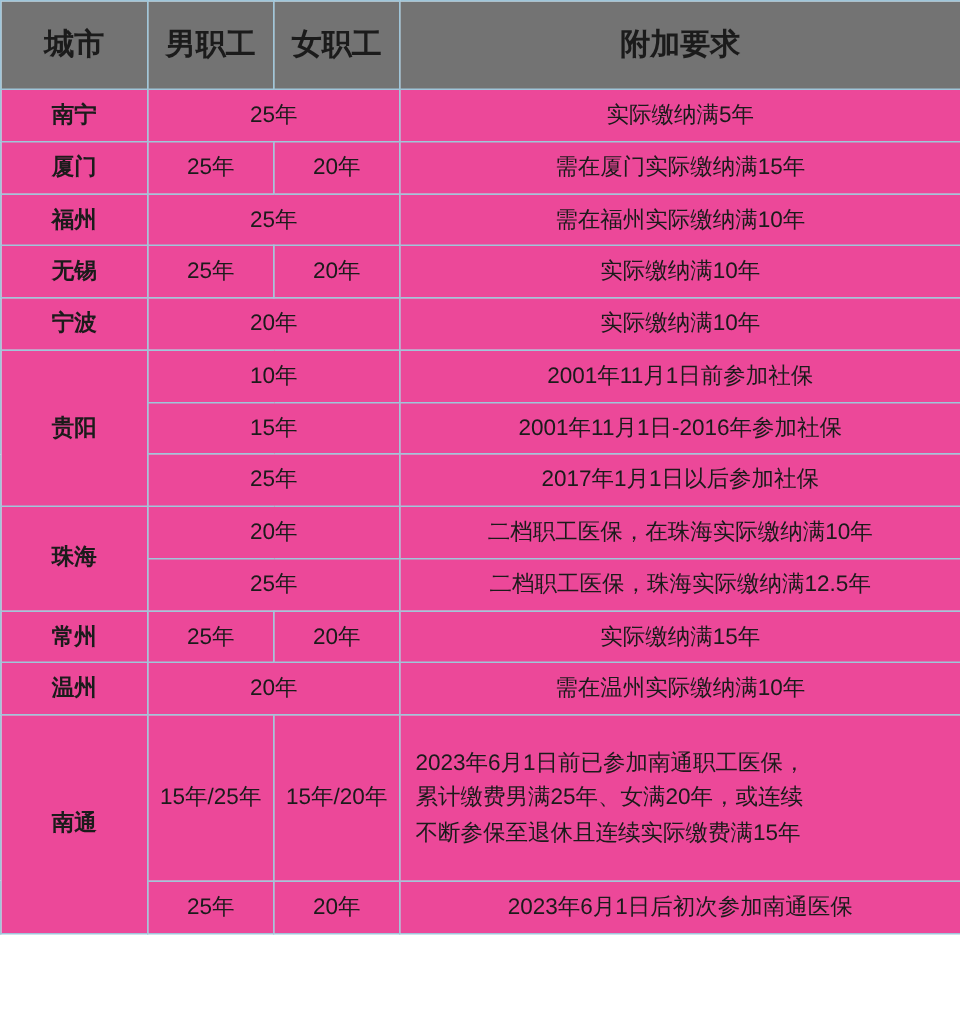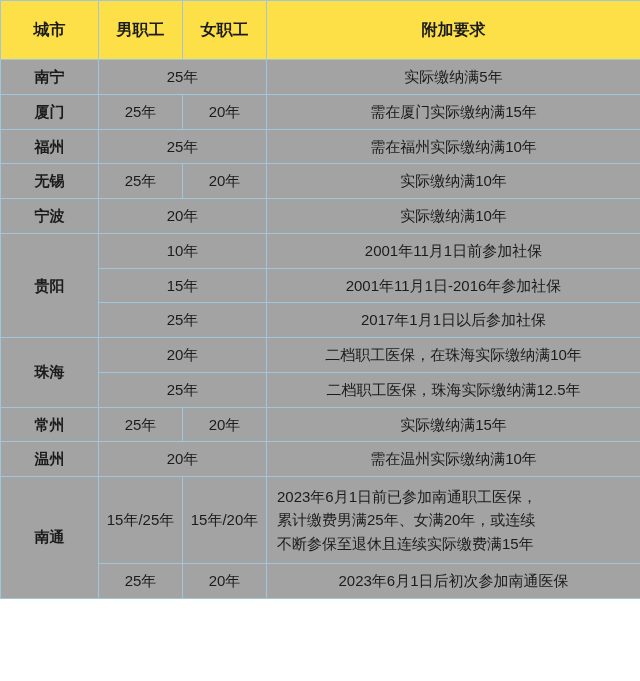--- a/index.html
+++ b/index.html
@@ -25,43 +25,43 @@
     table-layout: fixed;
   }
   table.grid td, table.grid th {
     border: 1px solid #9fc6da;
     text-align: center;
     vertical-align: middle;
     color: #1b1b1b;
     font-size: 15px;
     line-height: 1.45;
     padding: 6px 4px;
-    background: #a3a3a3;
+    background: #ec4899;
   }
   table.grid thead th {
-    background: #fde047;
+    background: #737373;
     font-weight: bold;
-    font-size: 16px;
+    font-size: 20px;
     height: 42px;
     padding: 8px 4px;
   }
   td.city {
     background: #eaf6fb;
     font-weight: bold;
     font-size: 16px;
   }
   td.note {
     font-size: 14.5px;
     padding-left: 8px;
     padding-right: 8px;
   }
   td.note.multi {
     text-align: left;
     line-height: 1.55;
-    padding: 8px 10px;
+    padding: 20px 10px;
   }
   .col-city { width: 98px; }
   .col-male { width: 84px; }
   .col-female { width: 84px; }
   .col-note { width: 374px; }
 </style>
 </head>
 <body>
 
 <div id="sheet">

